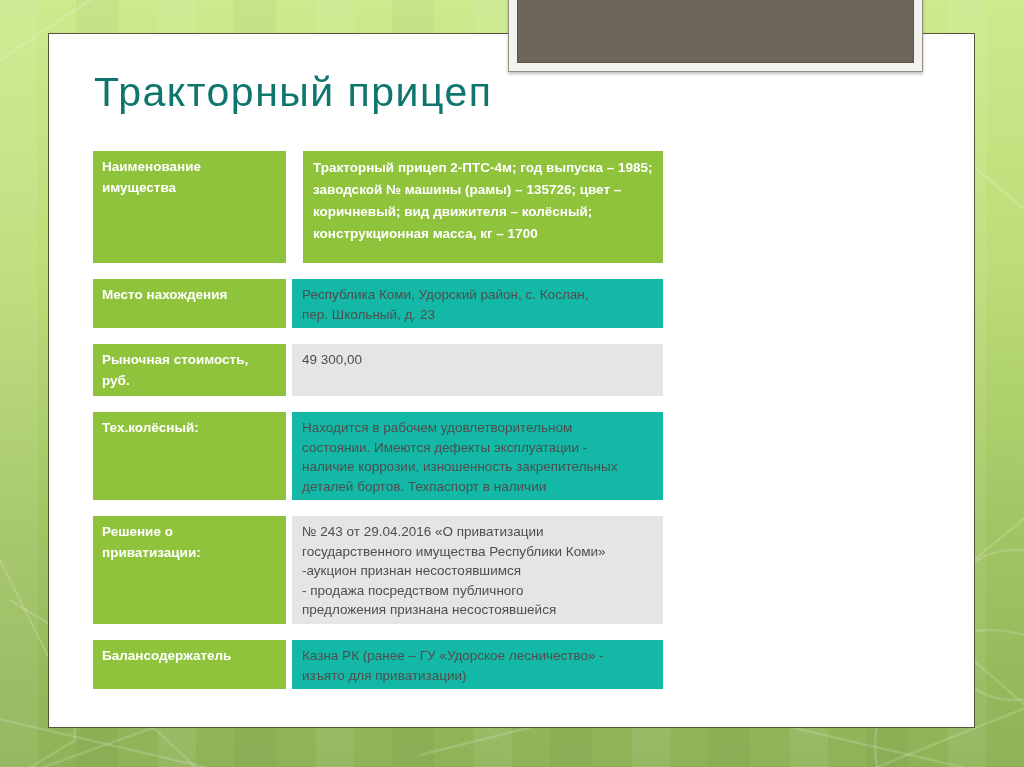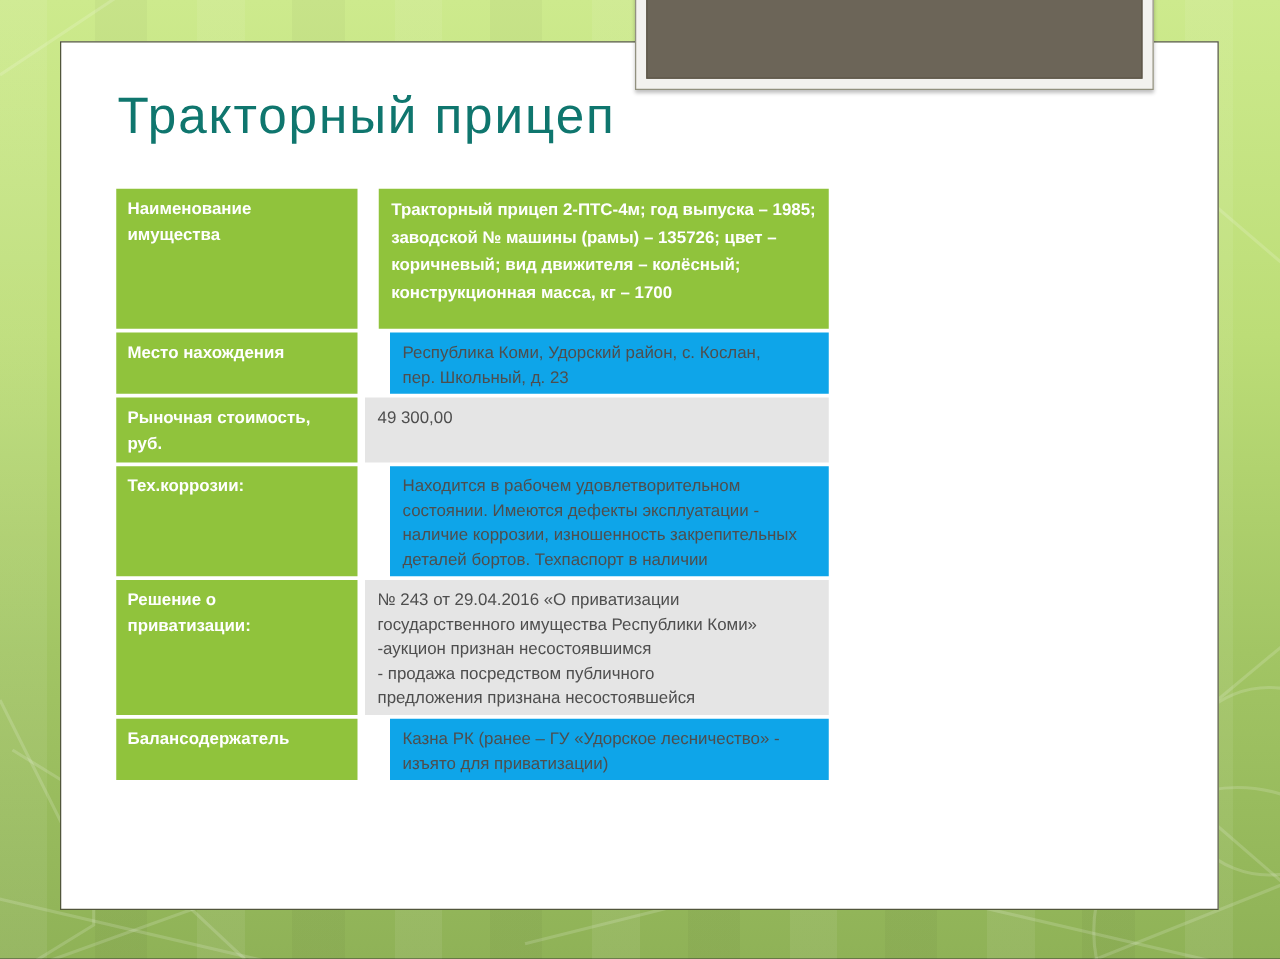--- a/index.html
+++ b/index.html
@@ -29,37 +29,37 @@
     font-size:41px;font-weight:400;letter-spacing:1.5px;
     color:#0f766e;line-height:1.1;white-space:nowrap;
   }
   
   .prop-table{
     position:absolute;left:44px;top:117px;width:570px;
     display:grid;
     grid-template-columns:193px 371px;
     grid-template-rows:minmax(112px,auto) minmax(39px,auto) minmax(43px,auto)
                        minmax(81px,auto) minmax(93px,auto) minmax(43px,auto);
-    gap:3px 6px;
+    gap:16px 6px;
   }
   .cell{
     box-sizing:border-box;white-space:pre-line;
     font-size:13.5px;line-height:1.45;
   }
   .cell.label{
     background:#90c33c;color:#ffffff;font-weight:bold;
     padding:6px 8px 4px 9px;line-height:1.55;
   }
   .cell.value{
     color:#4e4e4e;padding:6px 10px 4px 10px;
   }
   .cell.value.head{
     background:#90c33c;color:#ffffff;font-weight:bold;line-height:1.62;margin-left:11px;
   }
-  .cell.value.band-a{background:#0ea5e9;margin-left:20px;}
+  .cell.value.band-a{background:#14b8a6;}
   .cell.value.band-b{background:#e5e5e5;}
   
   .photo-frame{
     position:absolute;left:508px;top:-22px;width:415px;height:94px;
     background:#f3f2ef;border:1px solid #92917f;box-sizing:border-box;
     box-shadow:0 2px 3px rgba(0,0,0,0.25);
   }
   .photo-image{
     position:absolute;left:8px;right:8px;top:-2px;bottom:8px;
     background:#6c6558;border:1px solid #5c5547;
@@ -105,21 +105,21 @@
 конструкционная масса, кг – 1700</div>
 
       <div class="cell label">Место нахождения</div>
       <div class="cell value band-a">Республика Коми, Удорский район, с. Кослан,
 пер. Школьный, д. 23</div>
 
       <div class="cell label">Рыночная стоимость,
 руб.</div>
       <div class="cell value band-b">49 300,00</div>
 
-      <div class="cell label">Тех.коррозии:</div>
+      <div class="cell label">Тех.колёсный:</div>
       <div class="cell value band-a">Находится в рабочем удовлетворительном
 состоянии. Имеются дефекты эксплуатации -
 наличие коррозии, изношенность закрепительных
 деталей бортов. Техпаспорт в наличии</div>
 
       <div class="cell label">Решение о
 приватизации:</div>
       <div class="cell value band-b">№ 243 от 29.04.2016 «О приватизации
 государственного имущества Республики Коми»
 -аукцион признан несостоявшимся

